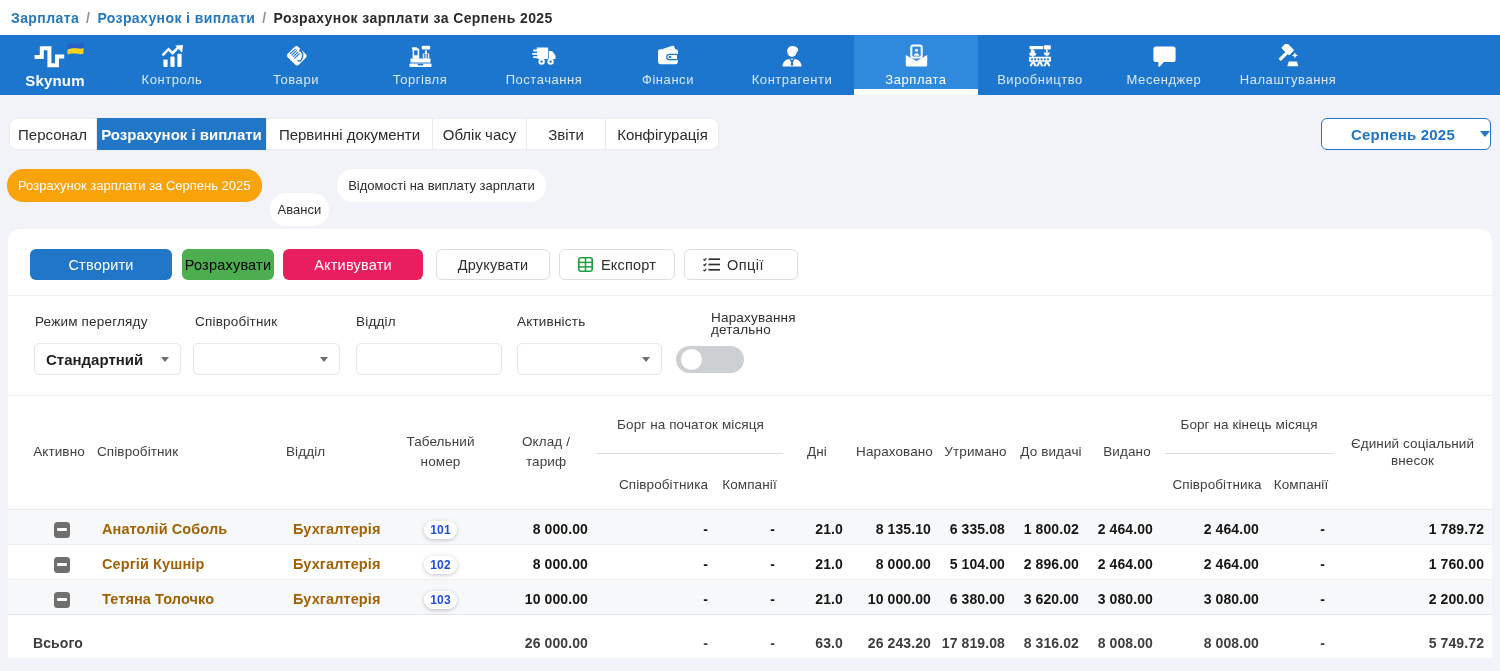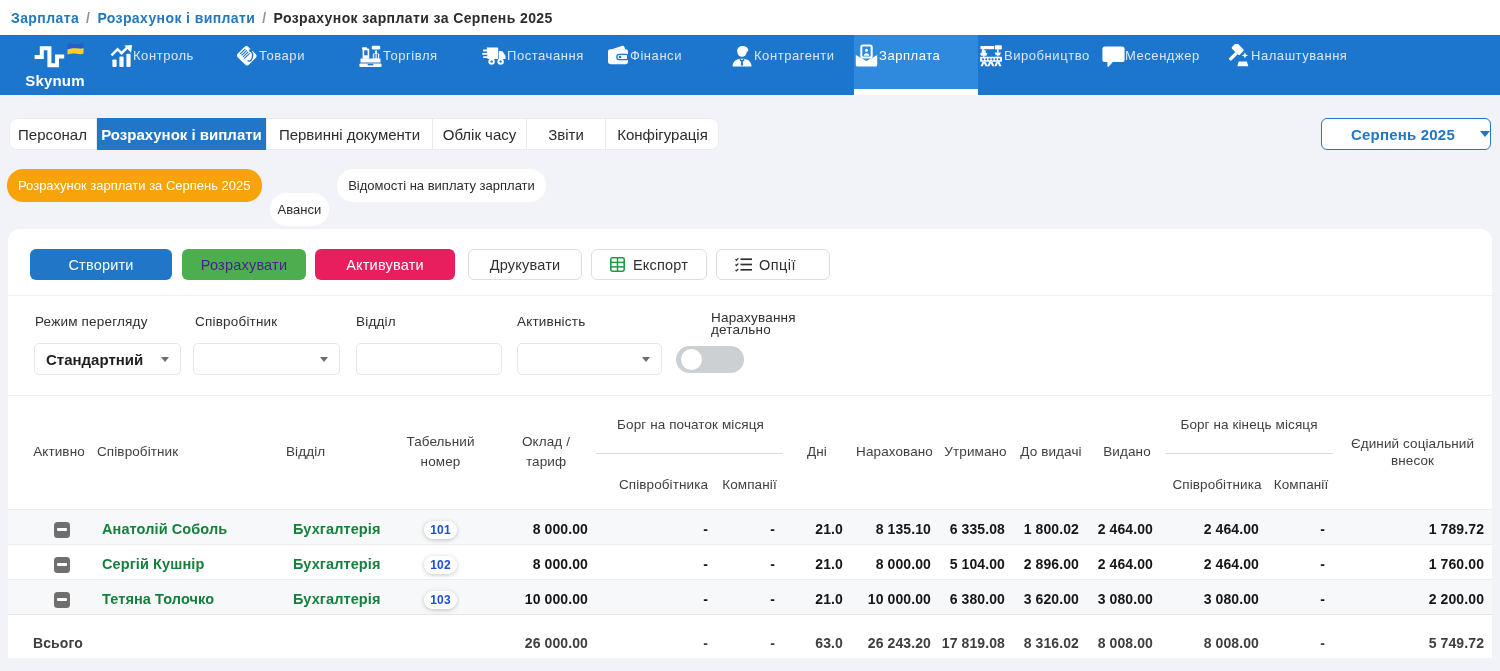--- a/index.html
+++ b/index.html
@@ -12,21 +12,21 @@
 .crumbs { font-size:14px; font-weight:bold; color:#2b2b2b; display:flex; align-items:center; letter-spacing:.4px; }
 .crumbs a { color:#2478bd; text-decoration:none; }
 .crumbs .sep { color:#8b949c; font-weight:bold; padding:0 7px; }
 .topctl { margin-left:auto; display:flex; align-items:center; }
 .btn-train { border:1px solid #d8dbe0; border-radius:6px; height:29px; display:flex; align-items:center; padding:0 9px; font-size:13.5px; color:#3e3e3e; background:#fff; }
 .selbox { border:1px solid #d8dbe0; border-radius:6px; height:29px; padding:0 12px; font-size:14.5px; font-weight:bold; color:#3a3a3a; display:flex; align-items:center; background:#fff; letter-spacing:.2px; }
 .caret { width:0; height:0; border-left:5px solid transparent; border-right:5px solid transparent; border-top:6px solid #4d4d4d; display:inline-block; }
 
 
 .nav { height:60px; background:#1d76ce; display:flex; }
-.nav-item { width:124px; display:flex; flex-direction:row; align-items:flex-start; padding-top:9px; color:#d9e7f6; font-size:13px; position:relative; }
+.nav-item { width:124px; display:flex; flex-direction:column; align-items:center; padding-top:9px; color:#d9e7f6; font-size:13px; position:relative; }
 .nav-item .nico { height:24px; display:flex; align-items:center; justify-content:center; }
 .nav-item .nlab { margin-top:4px; letter-spacing:.55px; }
 .nav-item.active { background:#2f8ade; color:#fff; }
 .nav-item.active::after { content:""; position:absolute; left:0; right:0; bottom:0; height:6px; background:#fff; }
 .logo { width:110px; display:flex; flex-direction:column; align-items:center; padding-top:8px; color:#fff; }
 .logo .lname { font-weight:bold; font-size:15px; margin-top:3px; letter-spacing:.2px; }
 
 
 .tabs-row { position:relative; }
 .tabs { position:absolute; left:9px; top:23px; display:flex; background:#fff; border-radius:8px; font-size:15px; color:#2c2c2c; height:32px; box-shadow:0 0 0 1px #e9ebee inset; }
@@ -40,21 +40,21 @@
 
 .pills { position:absolute; top:169px; left:7px; display:flex; gap:8px; }
 .pill { border-radius:16px; height:33px; display:flex; align-items:center; padding:0 11px; font-size:13px; background:#fff; color:#2c2c2c; }
 .pill.orange { background:#f9a30a; color:#fff; }
 
 
 .card { position:absolute; top:229px; left:8px; width:1484px; height:429px; background:#fff; border-radius:12px 12px 0 0; }
 .actions { position:absolute; top:20px; left:22px; display:flex; }
 .abtn { border-radius:6px; font-size:14.5px; height:31px; border:1px solid transparent; display:flex; align-items:center; justify-content:center; letter-spacing:.2px; }
 .abtn.blue { background:#2176c7; color:#fff; width:142px; }
-.abtn.green { background:#4cae4f; color:#4c1d95; width:124px; margin-left:10px; }
+.abtn.green { background:#4cae4f; color:#000000; width:92px; margin-left:10px; }
 .abtn.pink { background:#e81e5e; color:#fff; width:140px; margin-left:9px; }
 .abtn.white { background:#fff; color:#2f2f2f; border-color:#dbdee2; }
 
 
 .flabel { position:absolute; font-size:13.5px; color:#2f2f2f; top:85px; letter-spacing:.2px; }
 .fsel { position:absolute; top:114px; border:1px solid #e4e6e9; border-radius:5px; height:32px; display:flex; align-items:center; padding:0 11px; font-size:15px; color:#1f1f1f; justify-content:space-between; background:#fff; }
 .fsel .caret { border-left-width:4.5px; border-right-width:4.5px; border-top-width:5.5px; border-top-color:#6d6d6d; }
 .toggle { position:absolute; left:668px; top:117px; width:68px; height:27px; border-radius:14px; background:#cdd0d3; }
 .toggle::after { content:""; position:absolute; width:21px; height:21px; border-radius:50%; background:#fff; top:3px; left:5px; }
 .fdivider { position:absolute; top:166px; left:0; right:0; height:1px; background:#ebedef; }
@@ -63,21 +63,21 @@
 table { border-collapse:collapse; table-layout:fixed; width:1484px; position:absolute; top:166px; left:0; }
 th { font-weight:normal; font-size:13.5px; color:#3f3f3f; letter-spacing:.1px; }
 tr.h1 { height:58px; }
 tr.h2 { height:56px; }
 th.grp { vertical-align:bottom; padding-bottom:21px; border-bottom:1px solid #d9dbde; }
 tr.h2 th { vertical-align:top; padding-top:23px; }
 td.num, th.num { text-align:right; }
 tr.data { height:35px; }
 tr.data td { padding-top:5px; font-weight:bold; font-size:14px; color:#161616; border-top:1px solid #ececec; letter-spacing:.1px; }
 tr.odd { background:#f7f8f9; }
-tr.data td.name { color:#15803d; font-size:14.5px; }
+tr.data td.name { color:#a16207; font-size:14.5px; }
 .badge { background:#fff; border-radius:9px; box-shadow:0 1px 4px rgba(40,40,60,.28); padding:2px 6px; font-size:12px; font-weight:bold; color:#1d4ed8; }
 .chk { width:16px; height:16px; background:#6f6f6f; border-radius:3.5px; display:inline-block; position:relative; vertical-align:middle; }
 .chk::after { content:""; position:absolute; left:3px; right:3px; top:6.7px; height:2.6px; border-radius:1px; background:#fff; }
 tr.total { height:44px; }
 tr.total td { padding-top:14px; font-weight:bold; font-size:14px; color:#3e3e3e; border-top:1px solid #e2e4e6; letter-spacing:.1px; }
 </style>
 </head>
 <body>
 <div class="topbar">
   <div class="crumbs">

